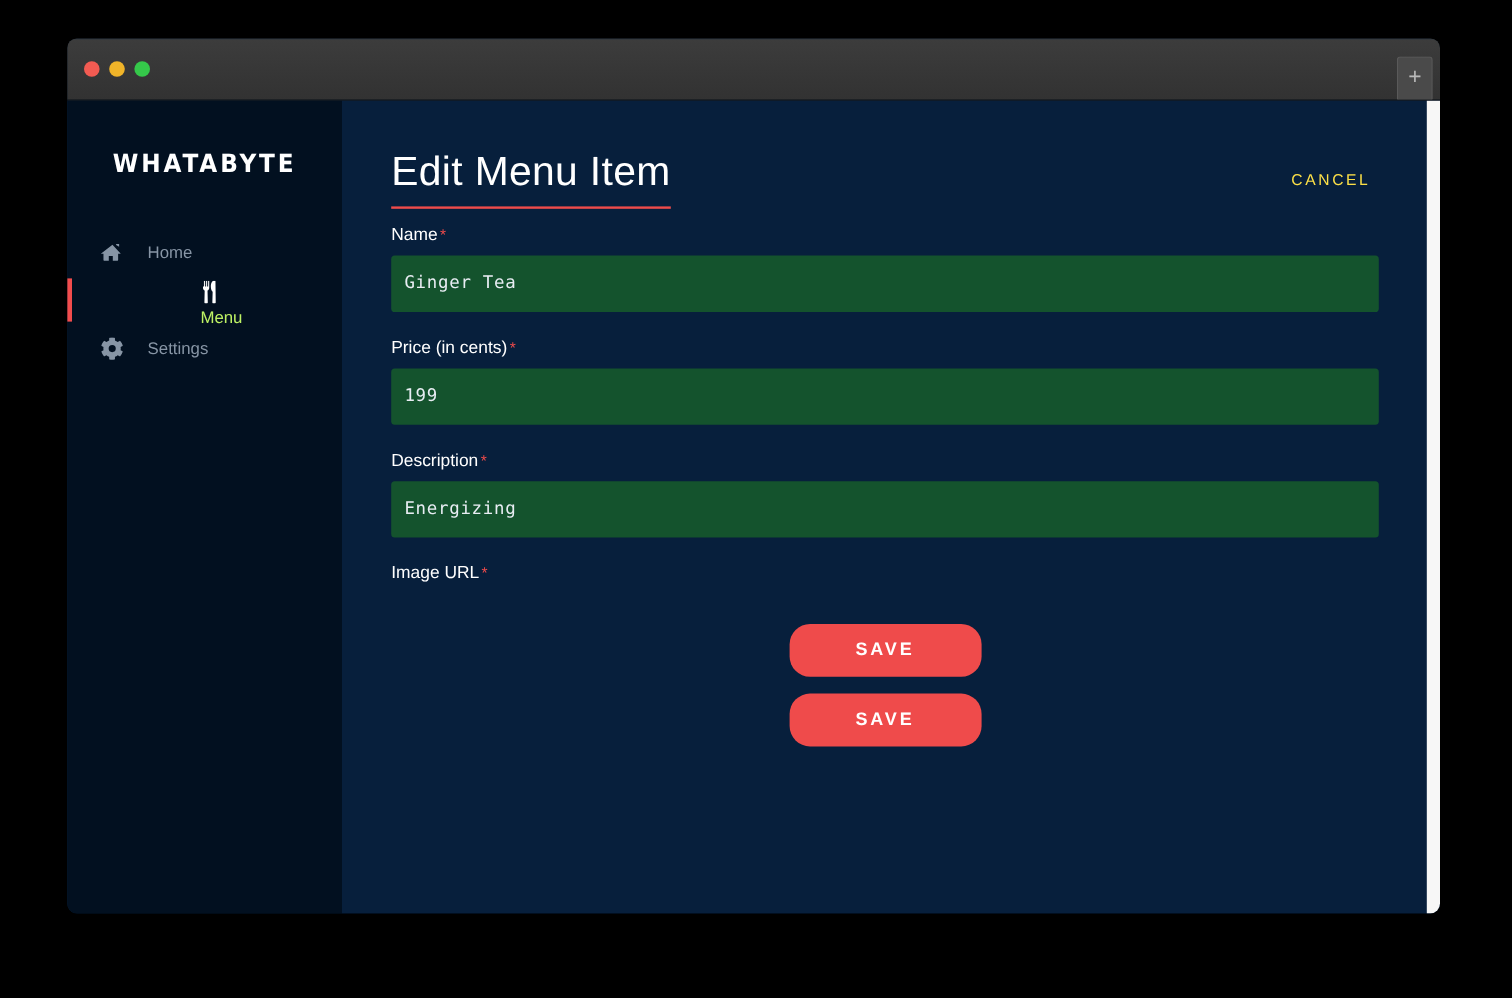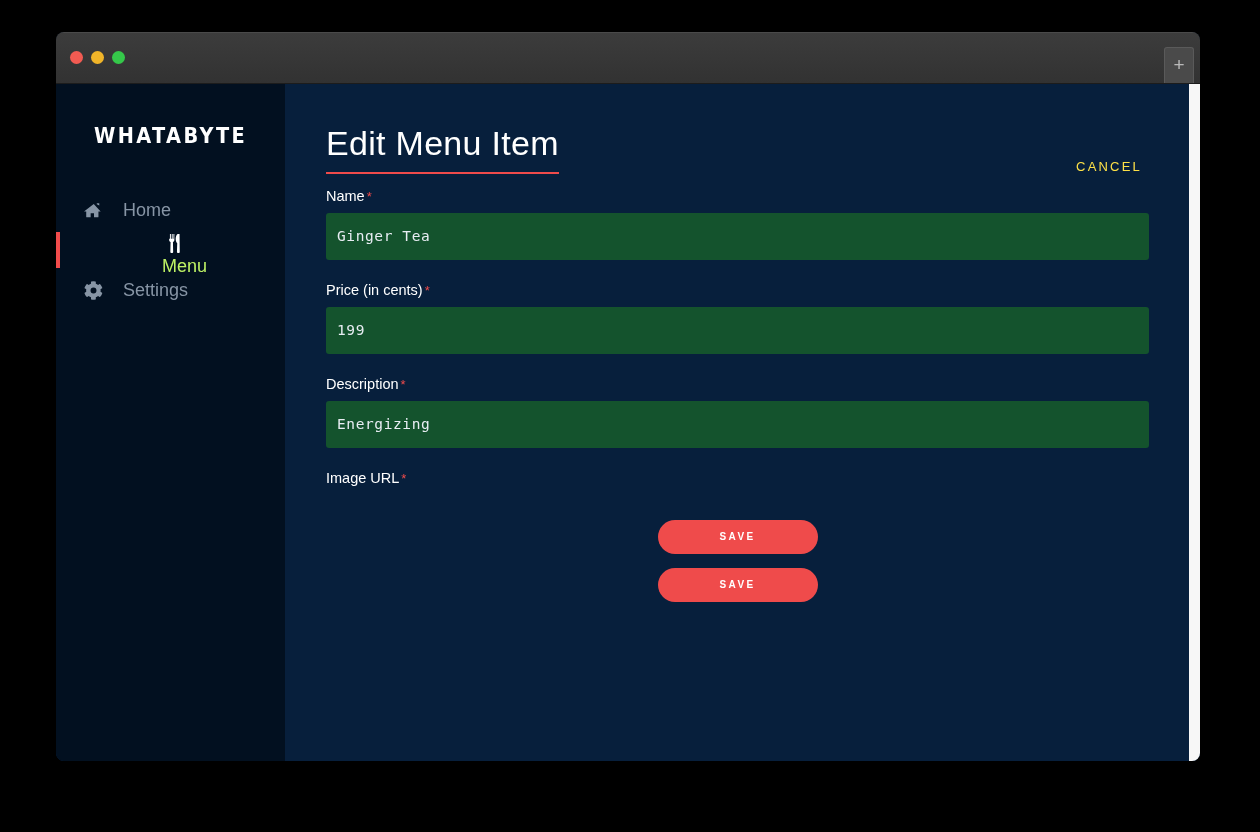--- a/index.html
+++ b/index.html
@@ -104,21 +104,21 @@
     margin-top: 42px;
   }
 
   .nav-item {
     position: relative;
     display: flex;
     align-items: center;
     height: 40px;
     padding-left: 28px;
     color: #8795a5;
-    font-size: 18px;
+    font-size: 14px;
   }
   .nav-item .nav-icon {
     width: 26px;
     flex: 0 0 26px;
     display: flex;
     align-items: center;
     justify-content: flex-start;
     margin-right: 13px;
   }
   .nav-item.active {
@@ -154,21 +154,21 @@
     background: #f7f7f7;
   }
 
   .main-inner {
     position: relative;
     padding: 42px 56px 0 41px;
   }
 
   .page-header {
     display: flex;
-    align-items: flex-end;
+    align-items: flex-start;
     justify-content: space-between;
     gap: 17px;
   }
 
   .page-title {
     color: #ffffff;
     font-size: 34px;
     font-weight: normal;
     margin: 0;
     line-height: 1.05;
@@ -227,26 +227,26 @@
   .actions {
     margin-top: 34px;
     display: flex;
     flex-direction: column;
     align-items: center;
     gap: 14px;
   }
 
   .btn {
     width: 160px;
-    height: 34px;
+    height: 44px;
     border: none;
     border-radius: 17px;
     background: #ef4b4b;
     color: #ffffff;
-    font-size: 10px;
+    font-size: 15px;
     font-weight: bold;
     letter-spacing: 2.4px;
     cursor: pointer;
     font-family: "Liberation Sans", sans-serif;
   }
 </style>
 </head>
 <body>
 
 <div id="screen">

